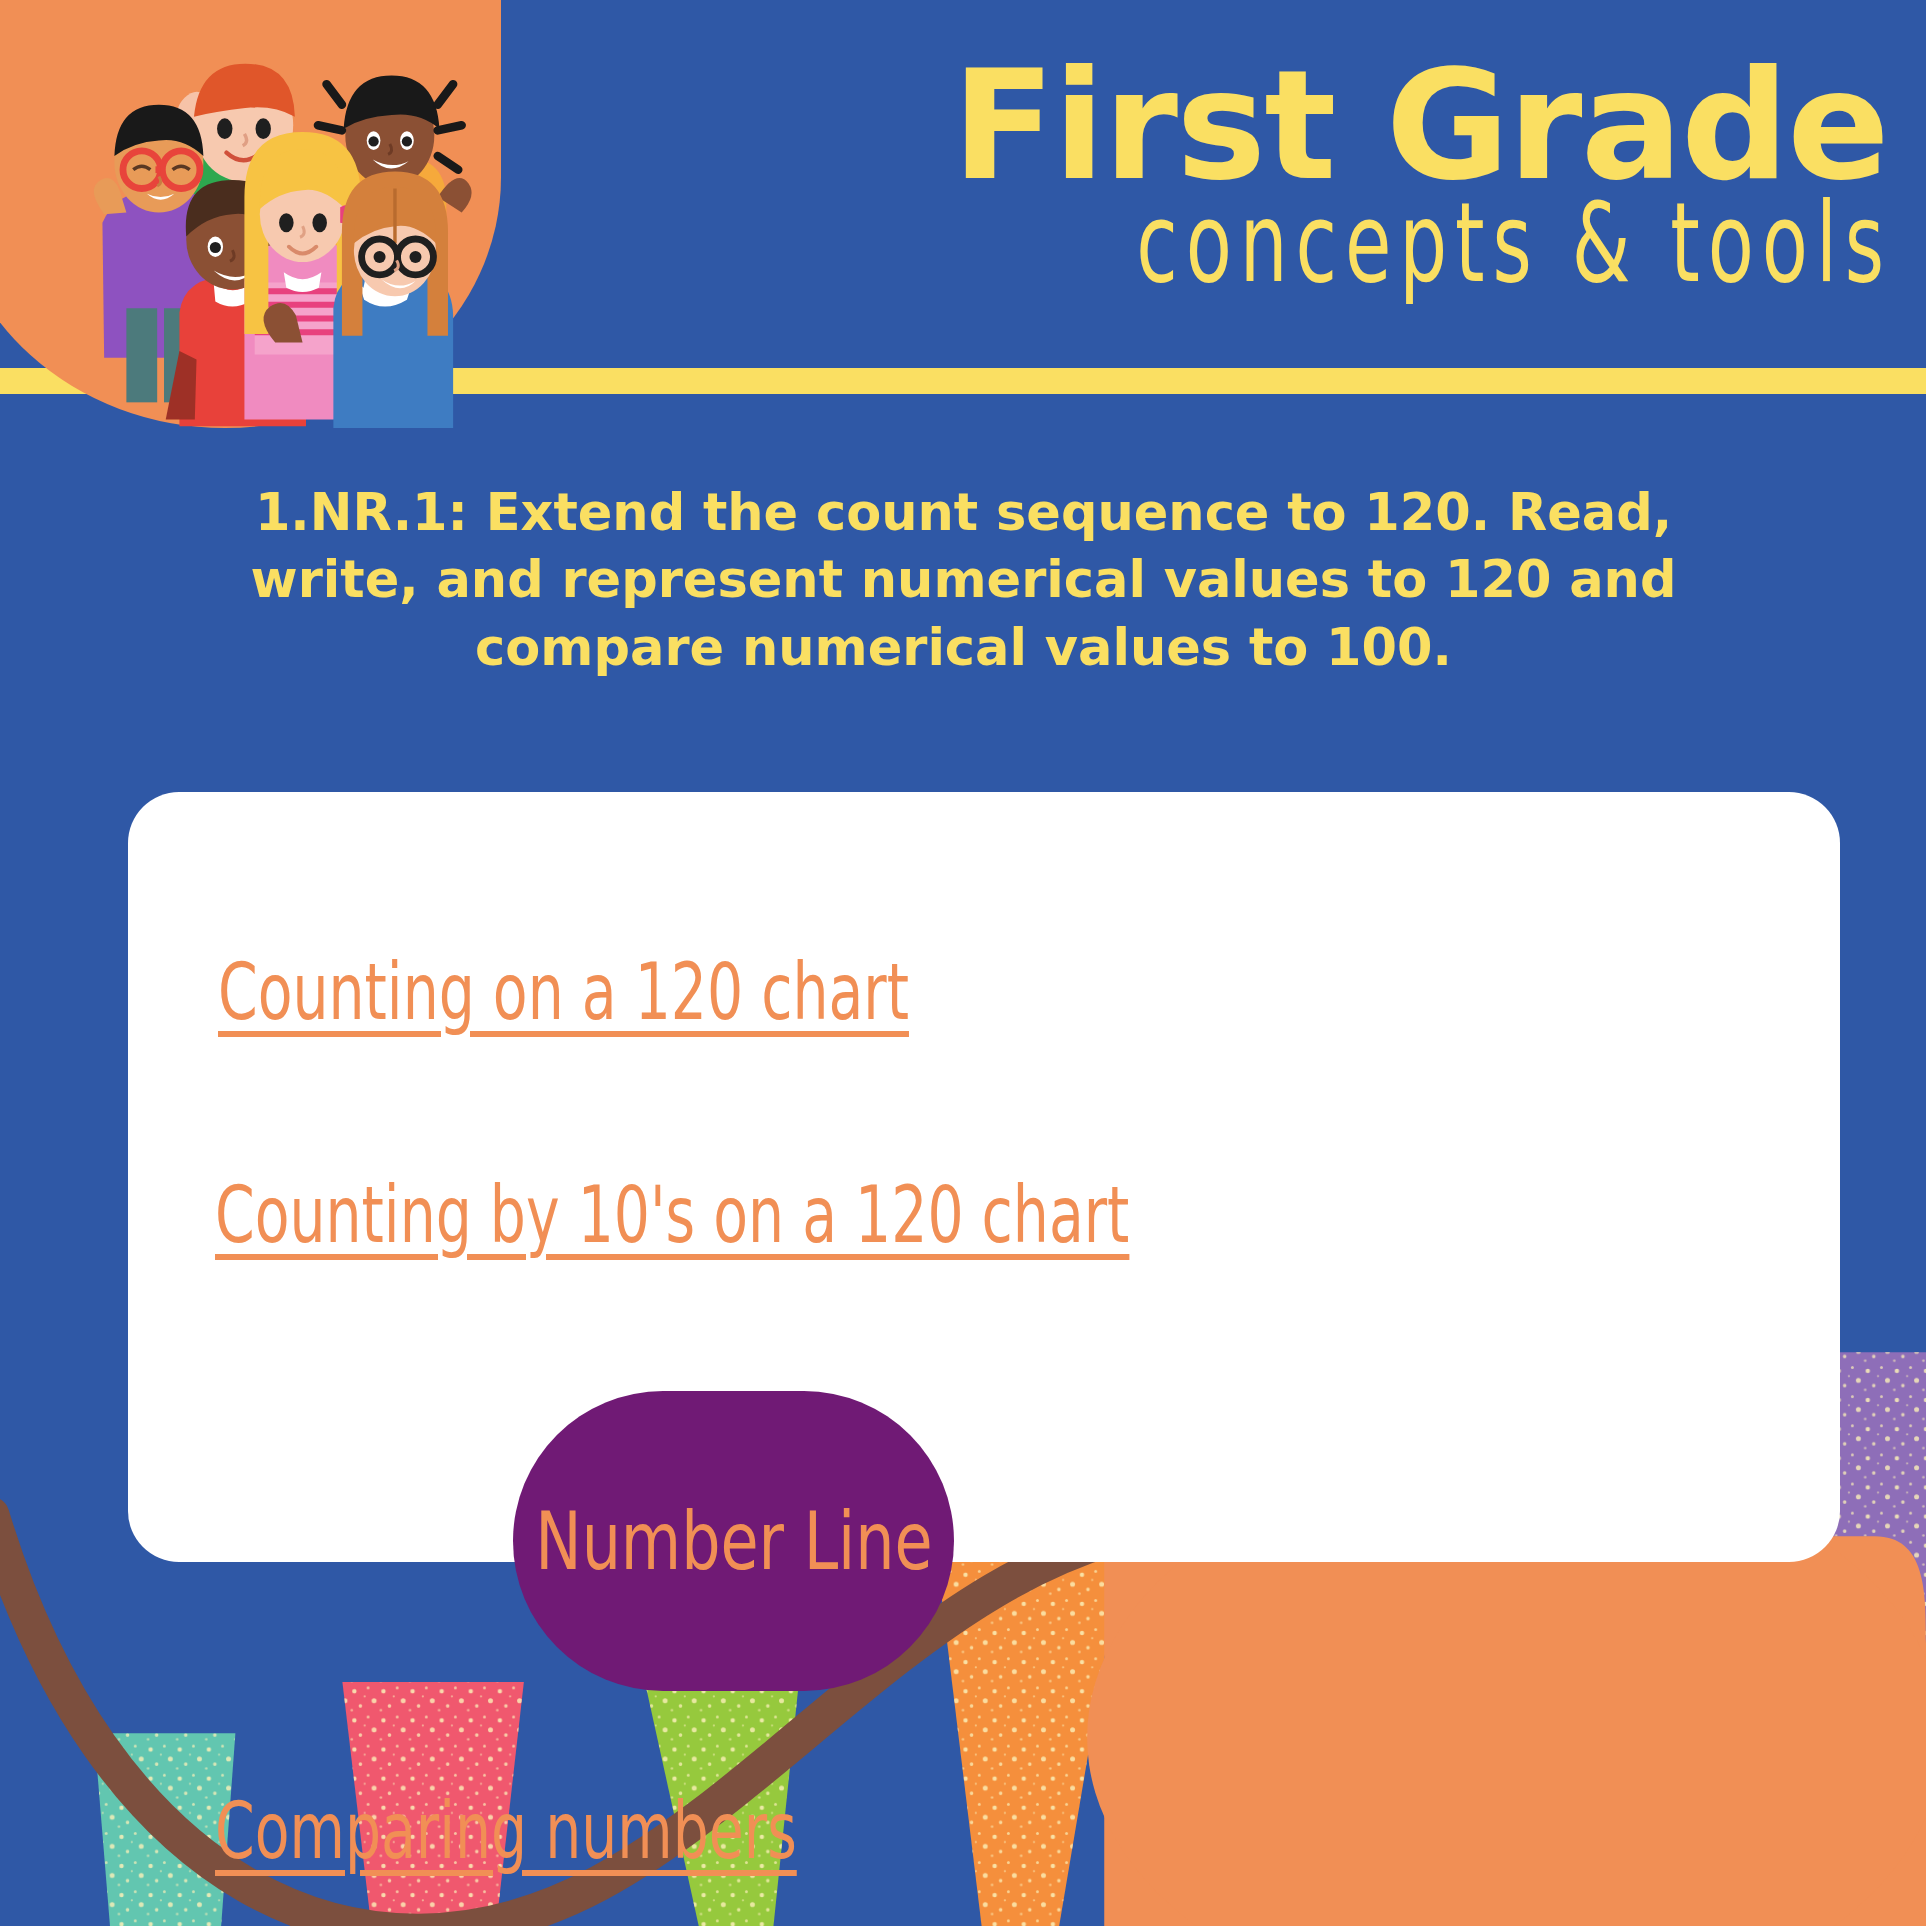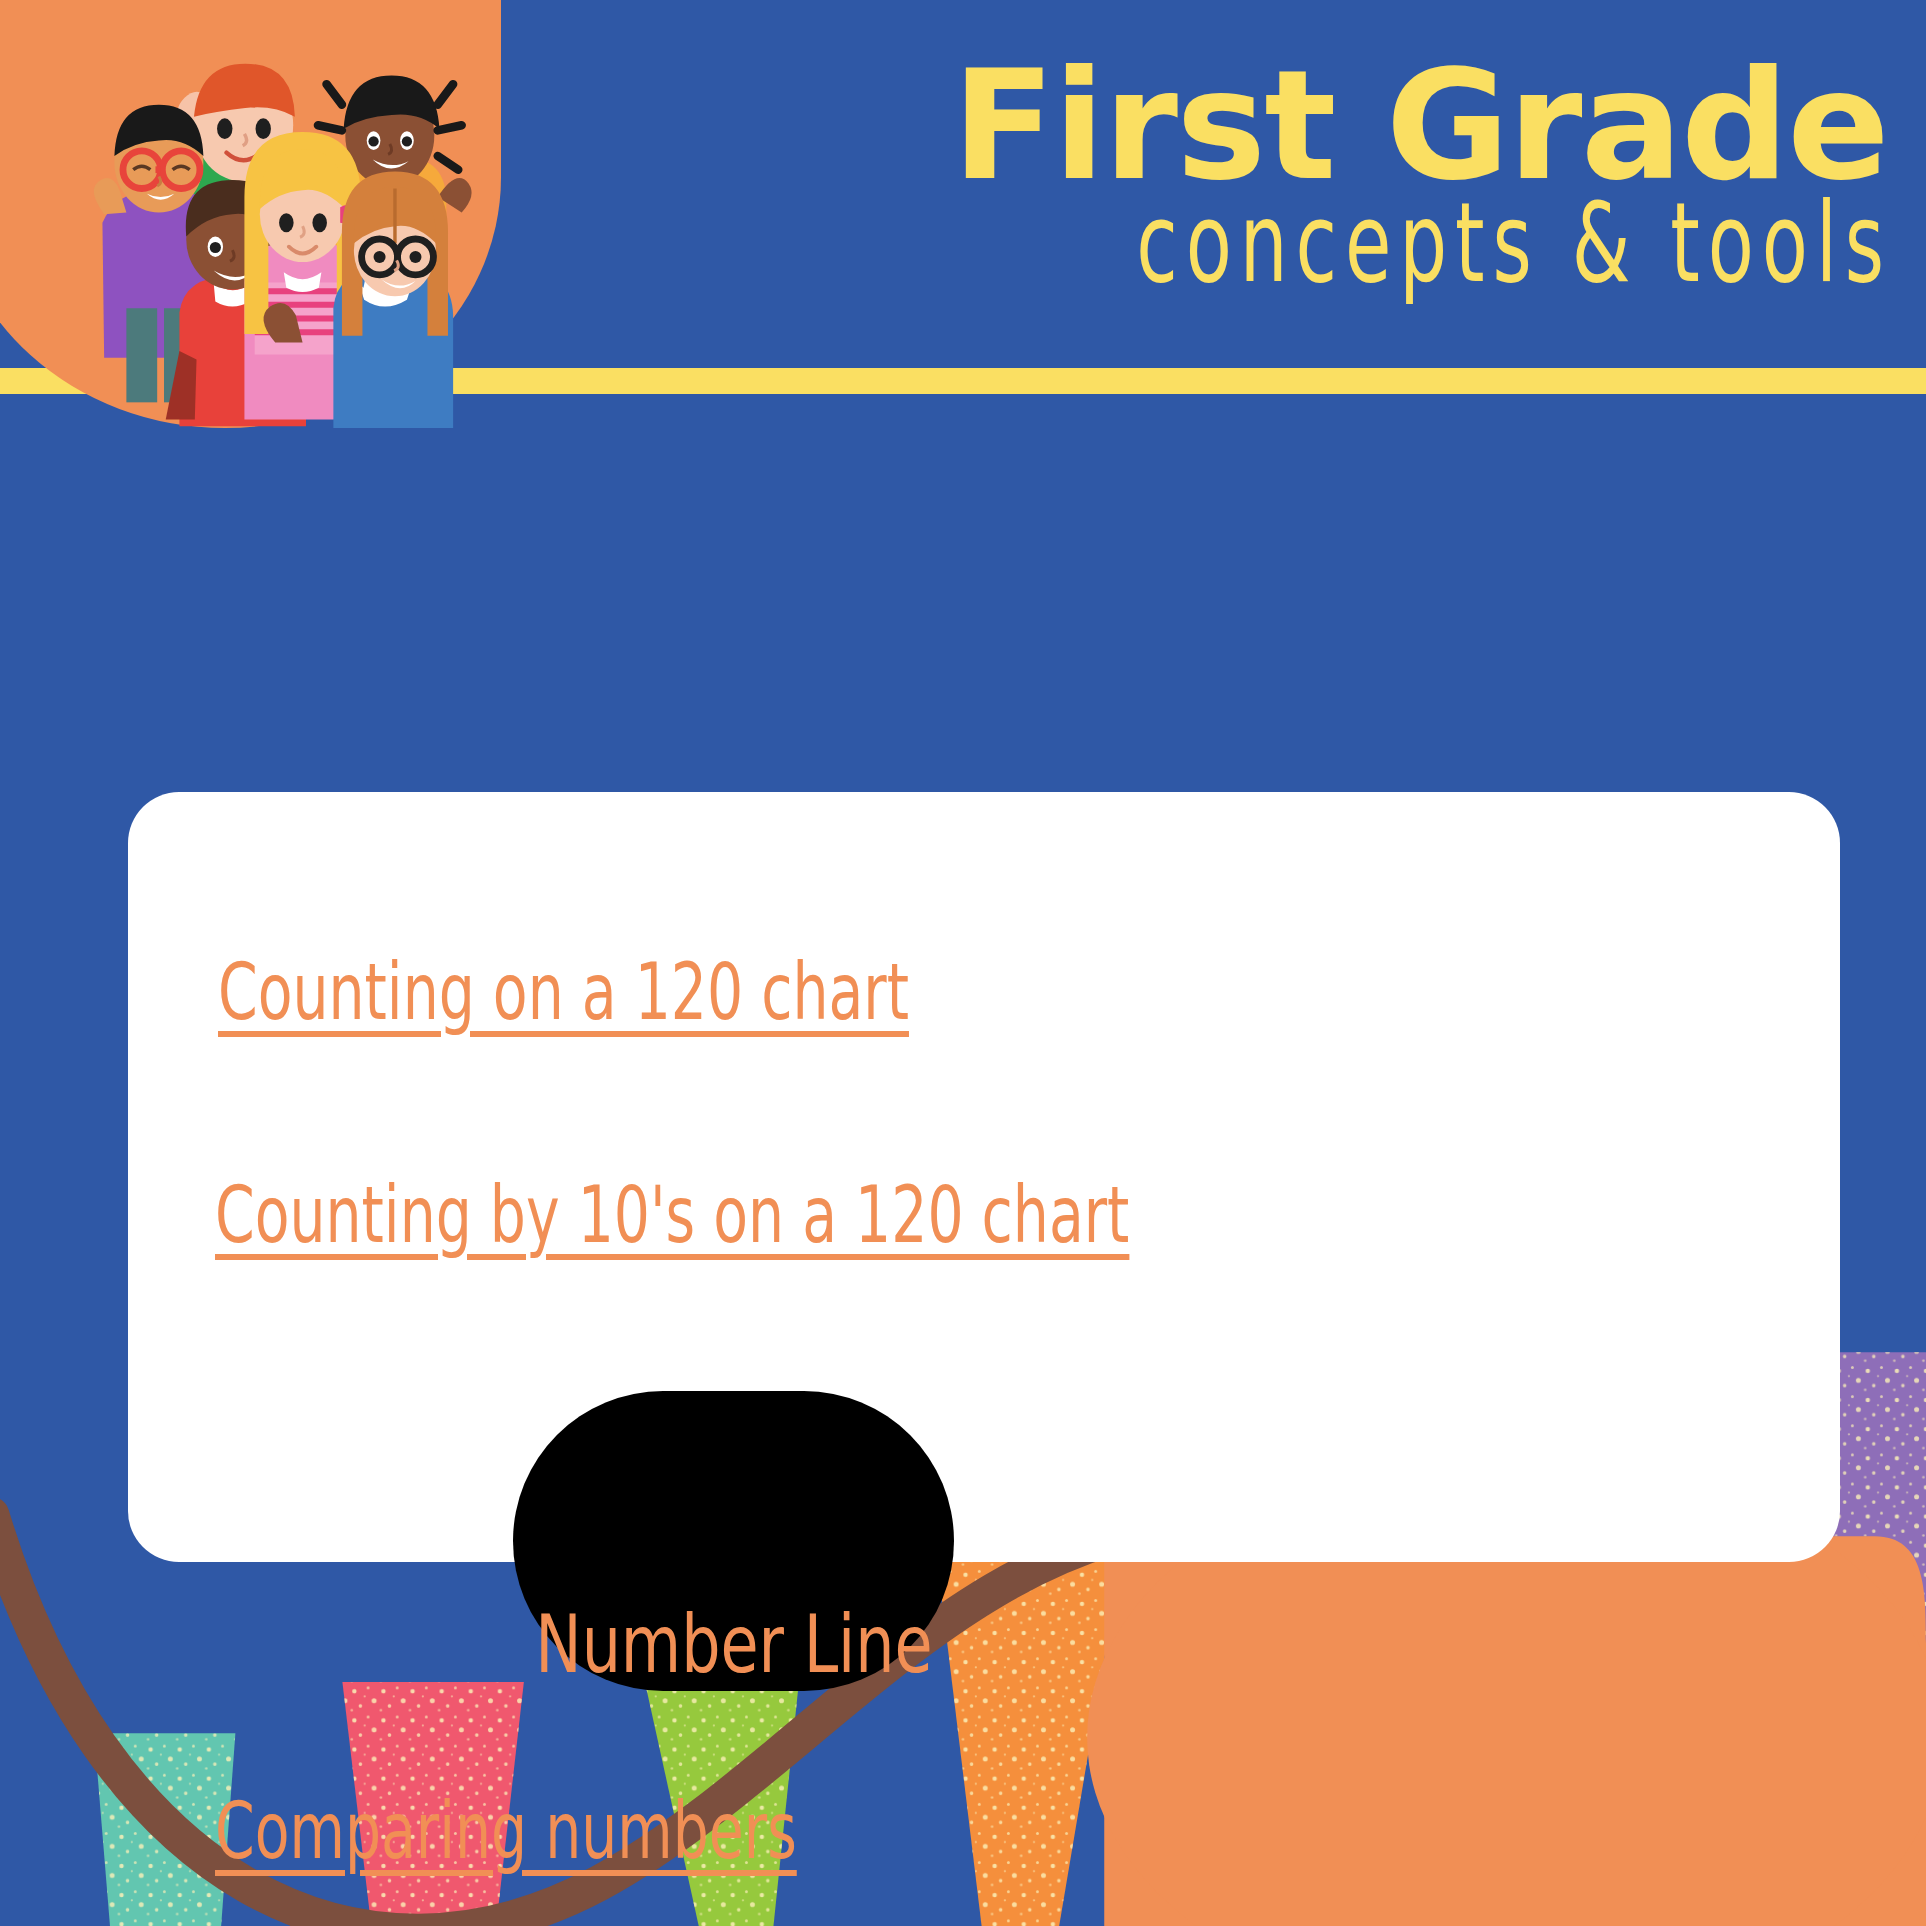--- a/index.html
+++ b/index.html
@@ -121,23 +121,23 @@
     transform:scaleX(0.80);
     transform-origin:left center;
   }
   .link-1{left:90px;top:154px;font-size:79px;}
   .link-2{left:87px;top:377px;font-size:79px;}
   .link-3{left:87px;top:993px;font-size:79px;}
 
   .pill{
     position:absolute;left:385px;top:599px;
     width:441px;height:300px;
-    background:#000000;
+    background:#701a75;
     border-radius:150px/150px;
-    display:flex;align-items:flex-end;justify-content:center;
+    display:flex;align-items:center;justify-content:center;
     cursor:pointer;
   }
   .pill-label{
     font-family:"DejaVu Sans Condensed","DejaVu Sans", sans-serif;
     font-weight:300;
     font-size:80px;
     color:#F18F55;
     white-space:nowrap;
     transform:scaleX(0.86);
   }
@@ -292,20 +292,21 @@
       <path d="M386,296 q22,20 40,2 q-20,12 -40,-2z" fill="#FFF"></path>
       <path d="M404,274 q5,9 -3,12" stroke="#E0A184" stroke-width="3.5" fill="none"></path>
     </g>
   </svg>
 
   <div class="header">
     <div class="title">First Grade</div>
     <div class="subtitle">concepts &amp; tools</div>
   </div>
 
+  <div class="standard">1.NR.1: Extend the count sequence to 120. Read, write, and represent numerical values to 120 and compare numerical values to 100.</div>
 
   <div class="card">
     <div class="card-inner">
       <a class="link link-1">Counting on a 120 chart</a>
       <a class="link link-2">Counting by 10's on a 120 chart</a>
 
       <div class="pill">
         <span class="pill-label">Number Line</span>
       </div>
 

